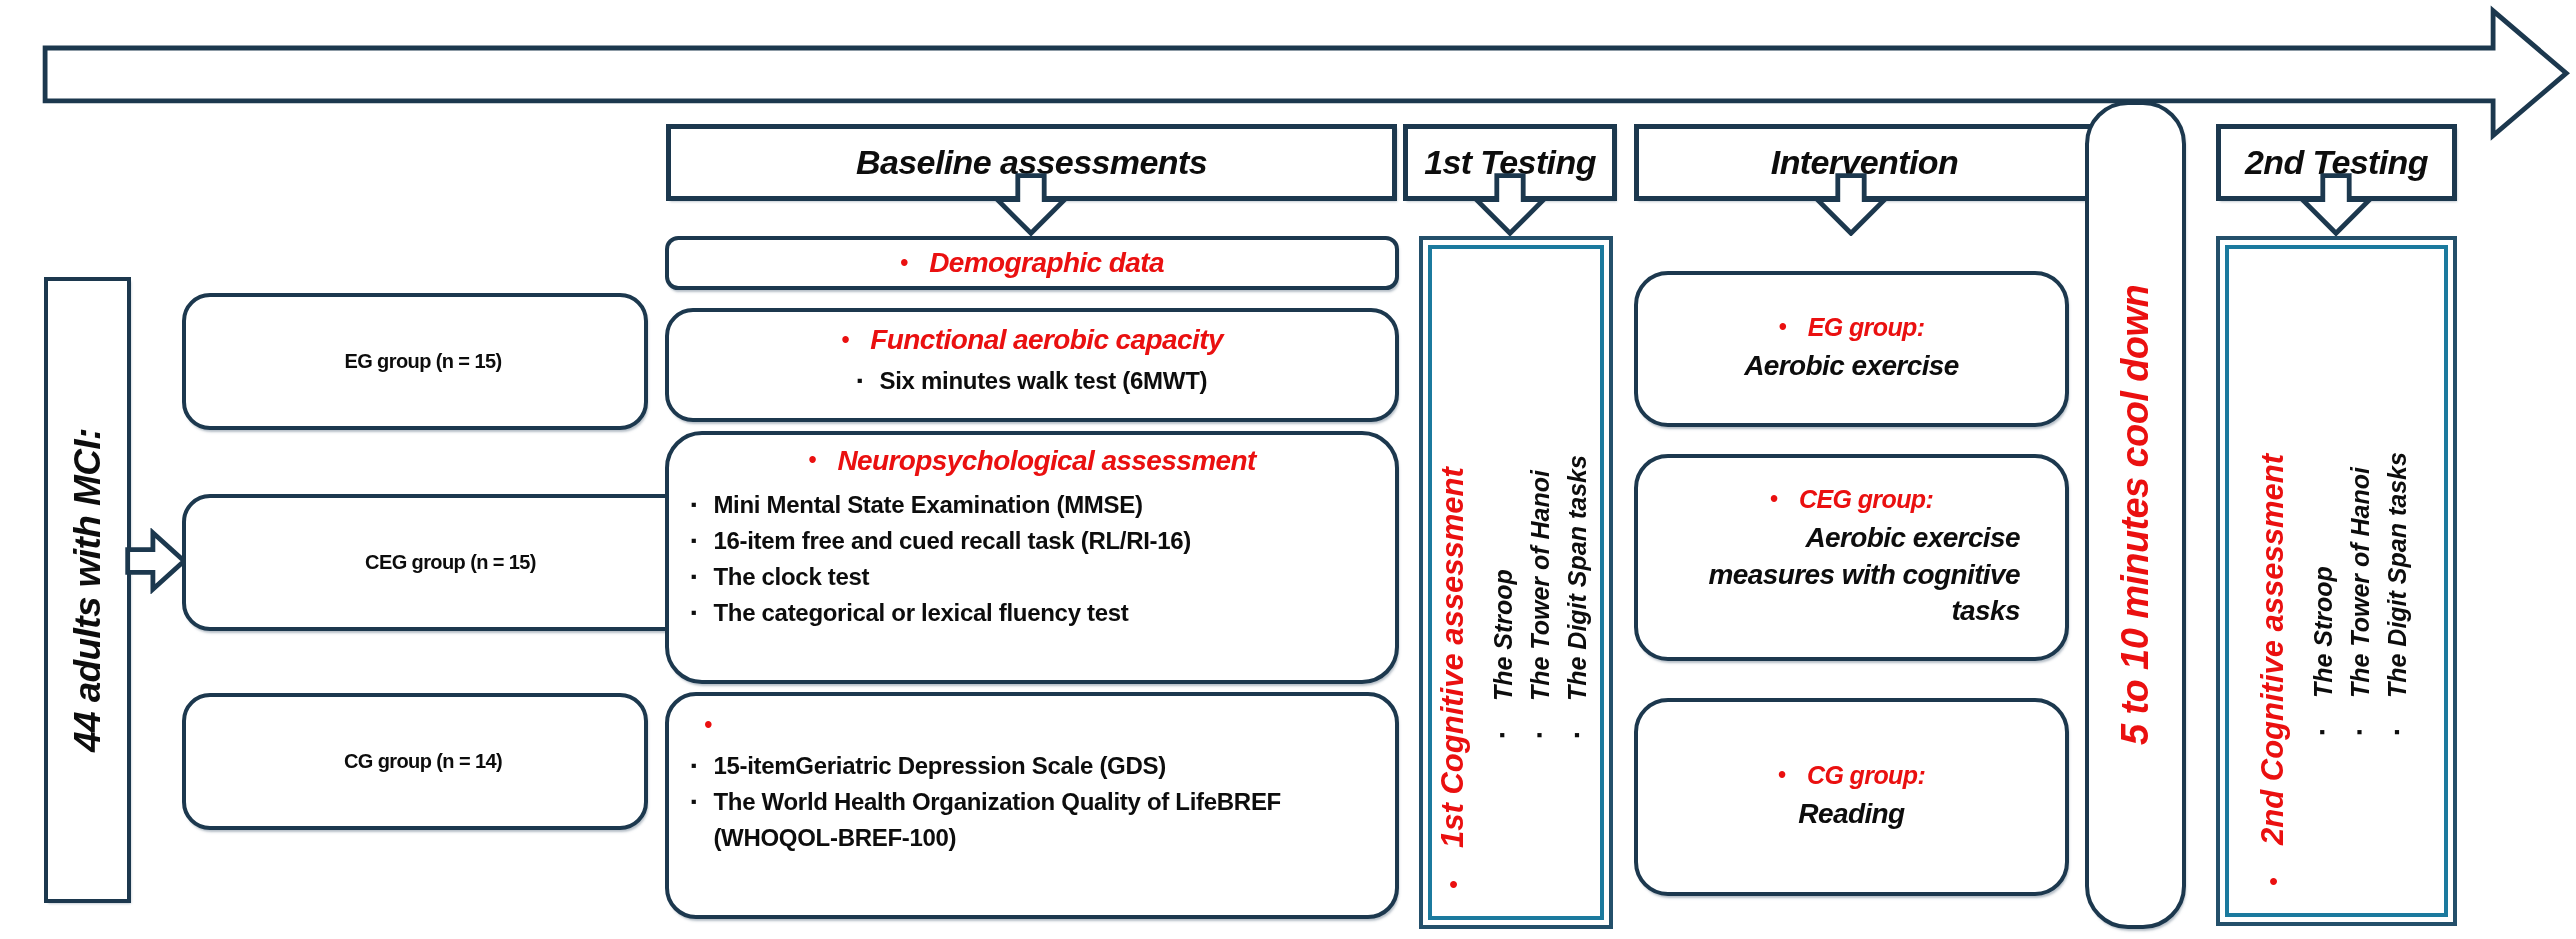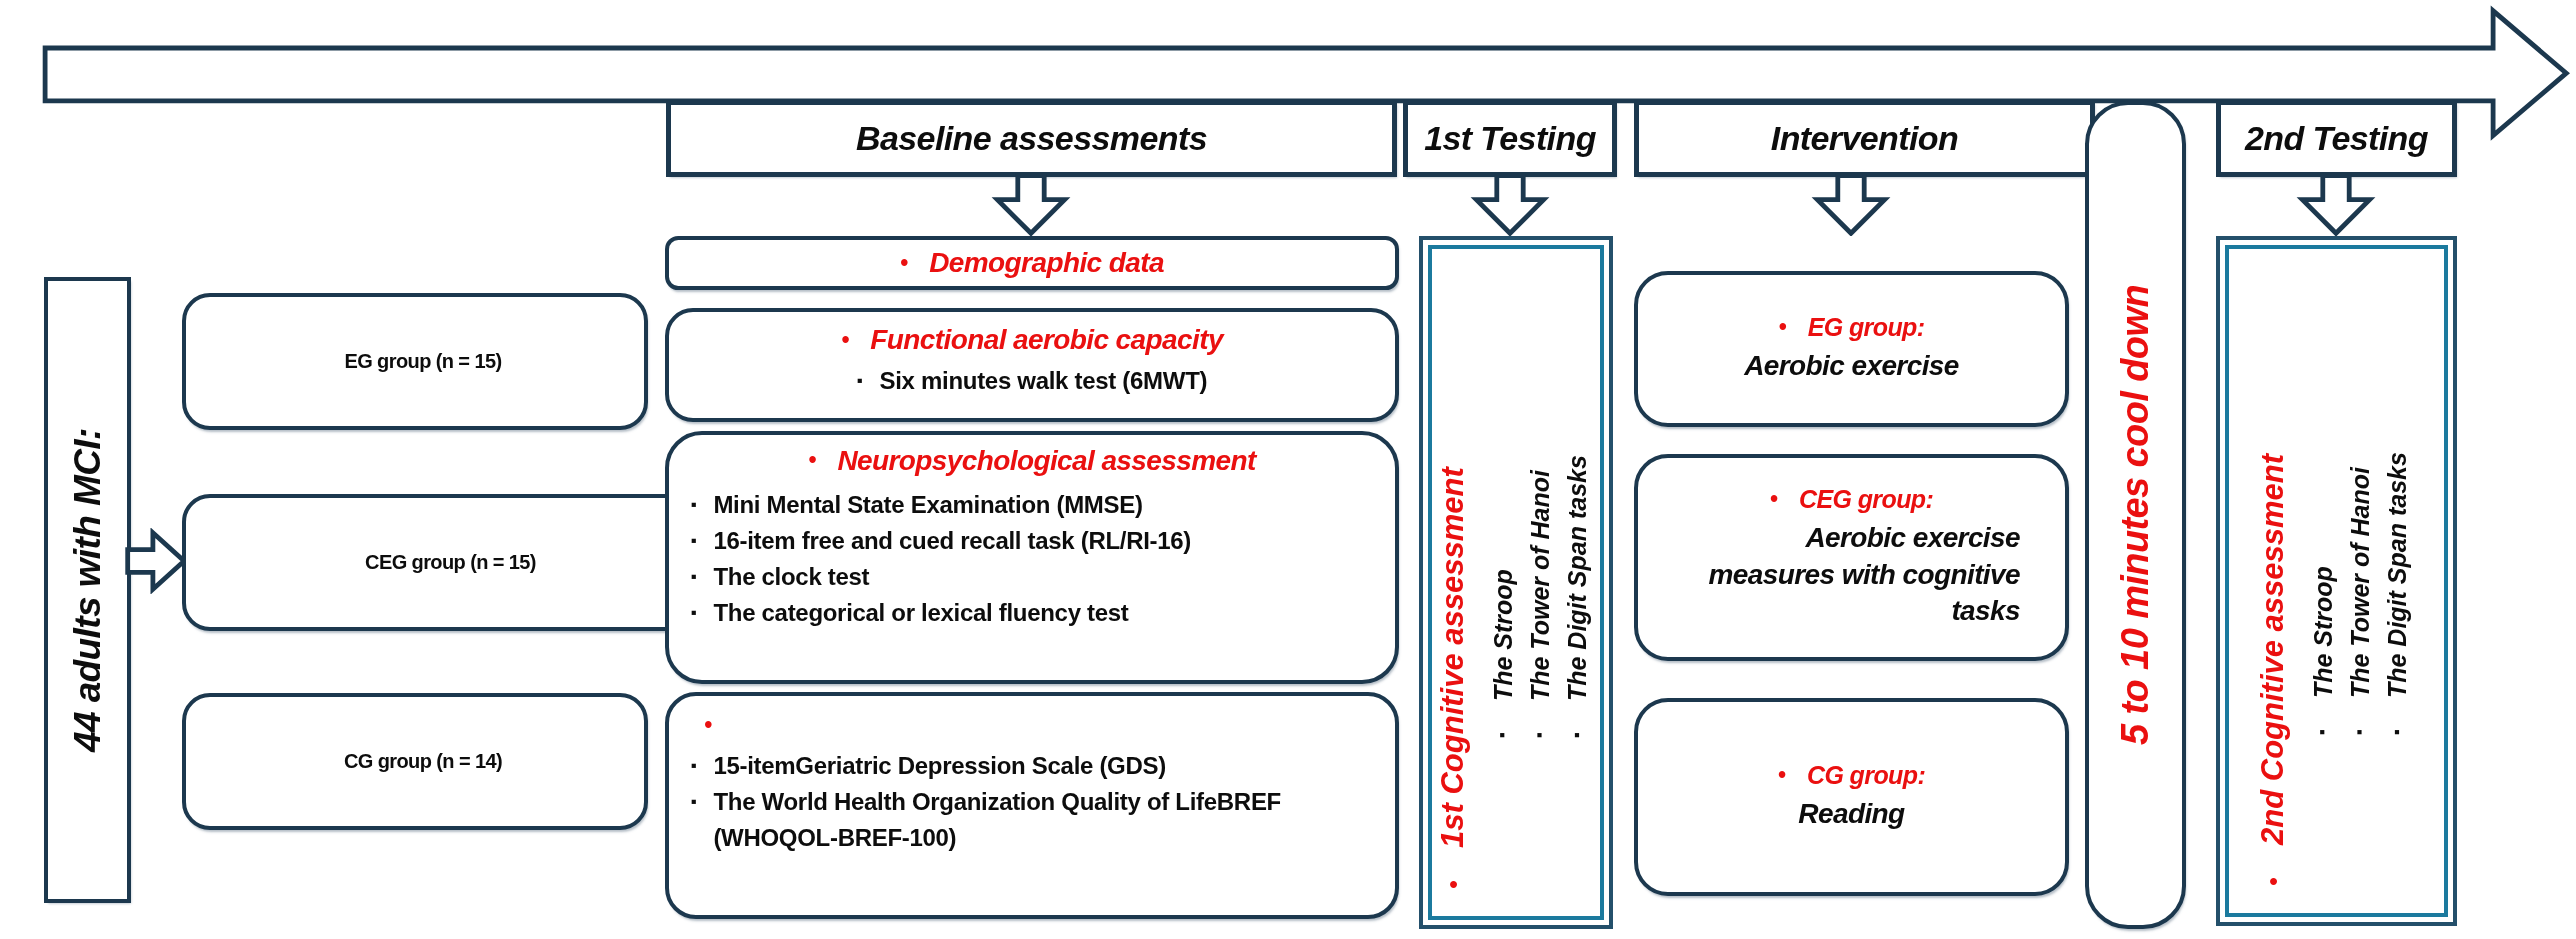--- a/index.html
+++ b/index.html
@@ -18,20 +18,21 @@
     border:4.2px solid #1c384e;
     box-sizing:border-box;
     box-shadow:1.8px 3px 2.4px -1.8px rgba(90,110,130,.45);
   }
   
   .hdr{
     border-width:5.4px;
     display:flex;align-items:center;justify-content:center;
     font-style:italic;font-weight:700;font-size:34px;
     letter-spacing:-0.6px;
+    margin-top:24px;
   }
   #hdr-baseline{left:666px;top:100px;width:731px;height:77px;}
   #hdr-testing1{left:1403px;top:100px;width:214px;height:77px;}
   #hdr-intervention{left:1634px;top:100px;width:461px;height:77px;text-align:right;}
   #hdr-testing2{left:2216px;top:100px;width:241px;height:77px;}
   
   #mci-box{left:44px;top:277px;width:87px;height:626px;border-width:4.8px;}
   #group-eg{left:182px;top:293px;width:466px;height:137px;border-radius:28px;}
   #group-ceg{left:182px;top:494px;width:521px;height:137px;border-radius:28px;}
   #group-cg{left:182px;top:693px;width:466px;height:137px;border-radius:28px;}

